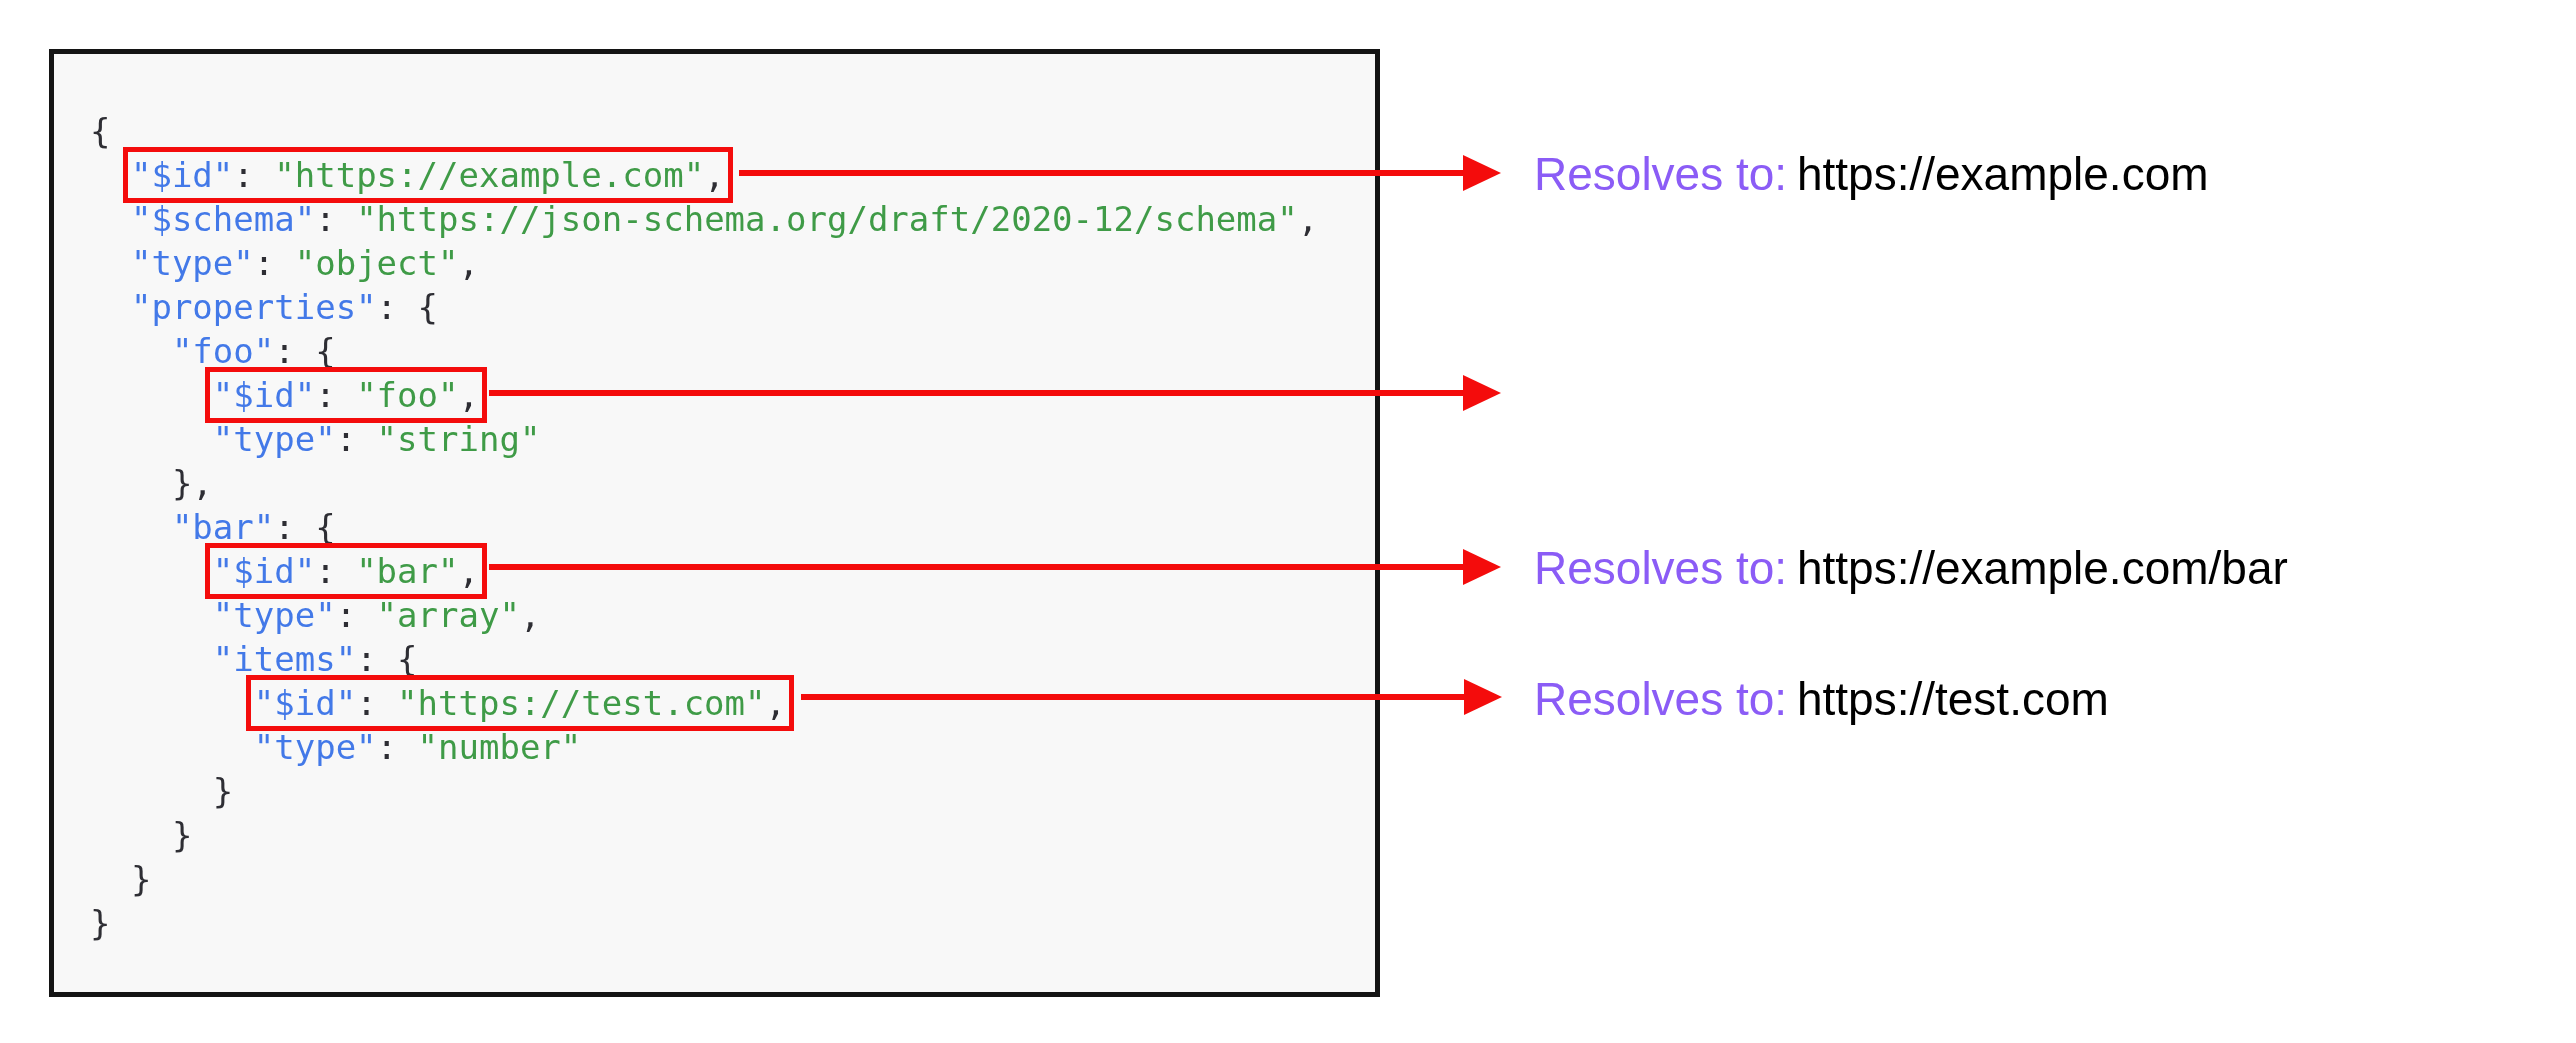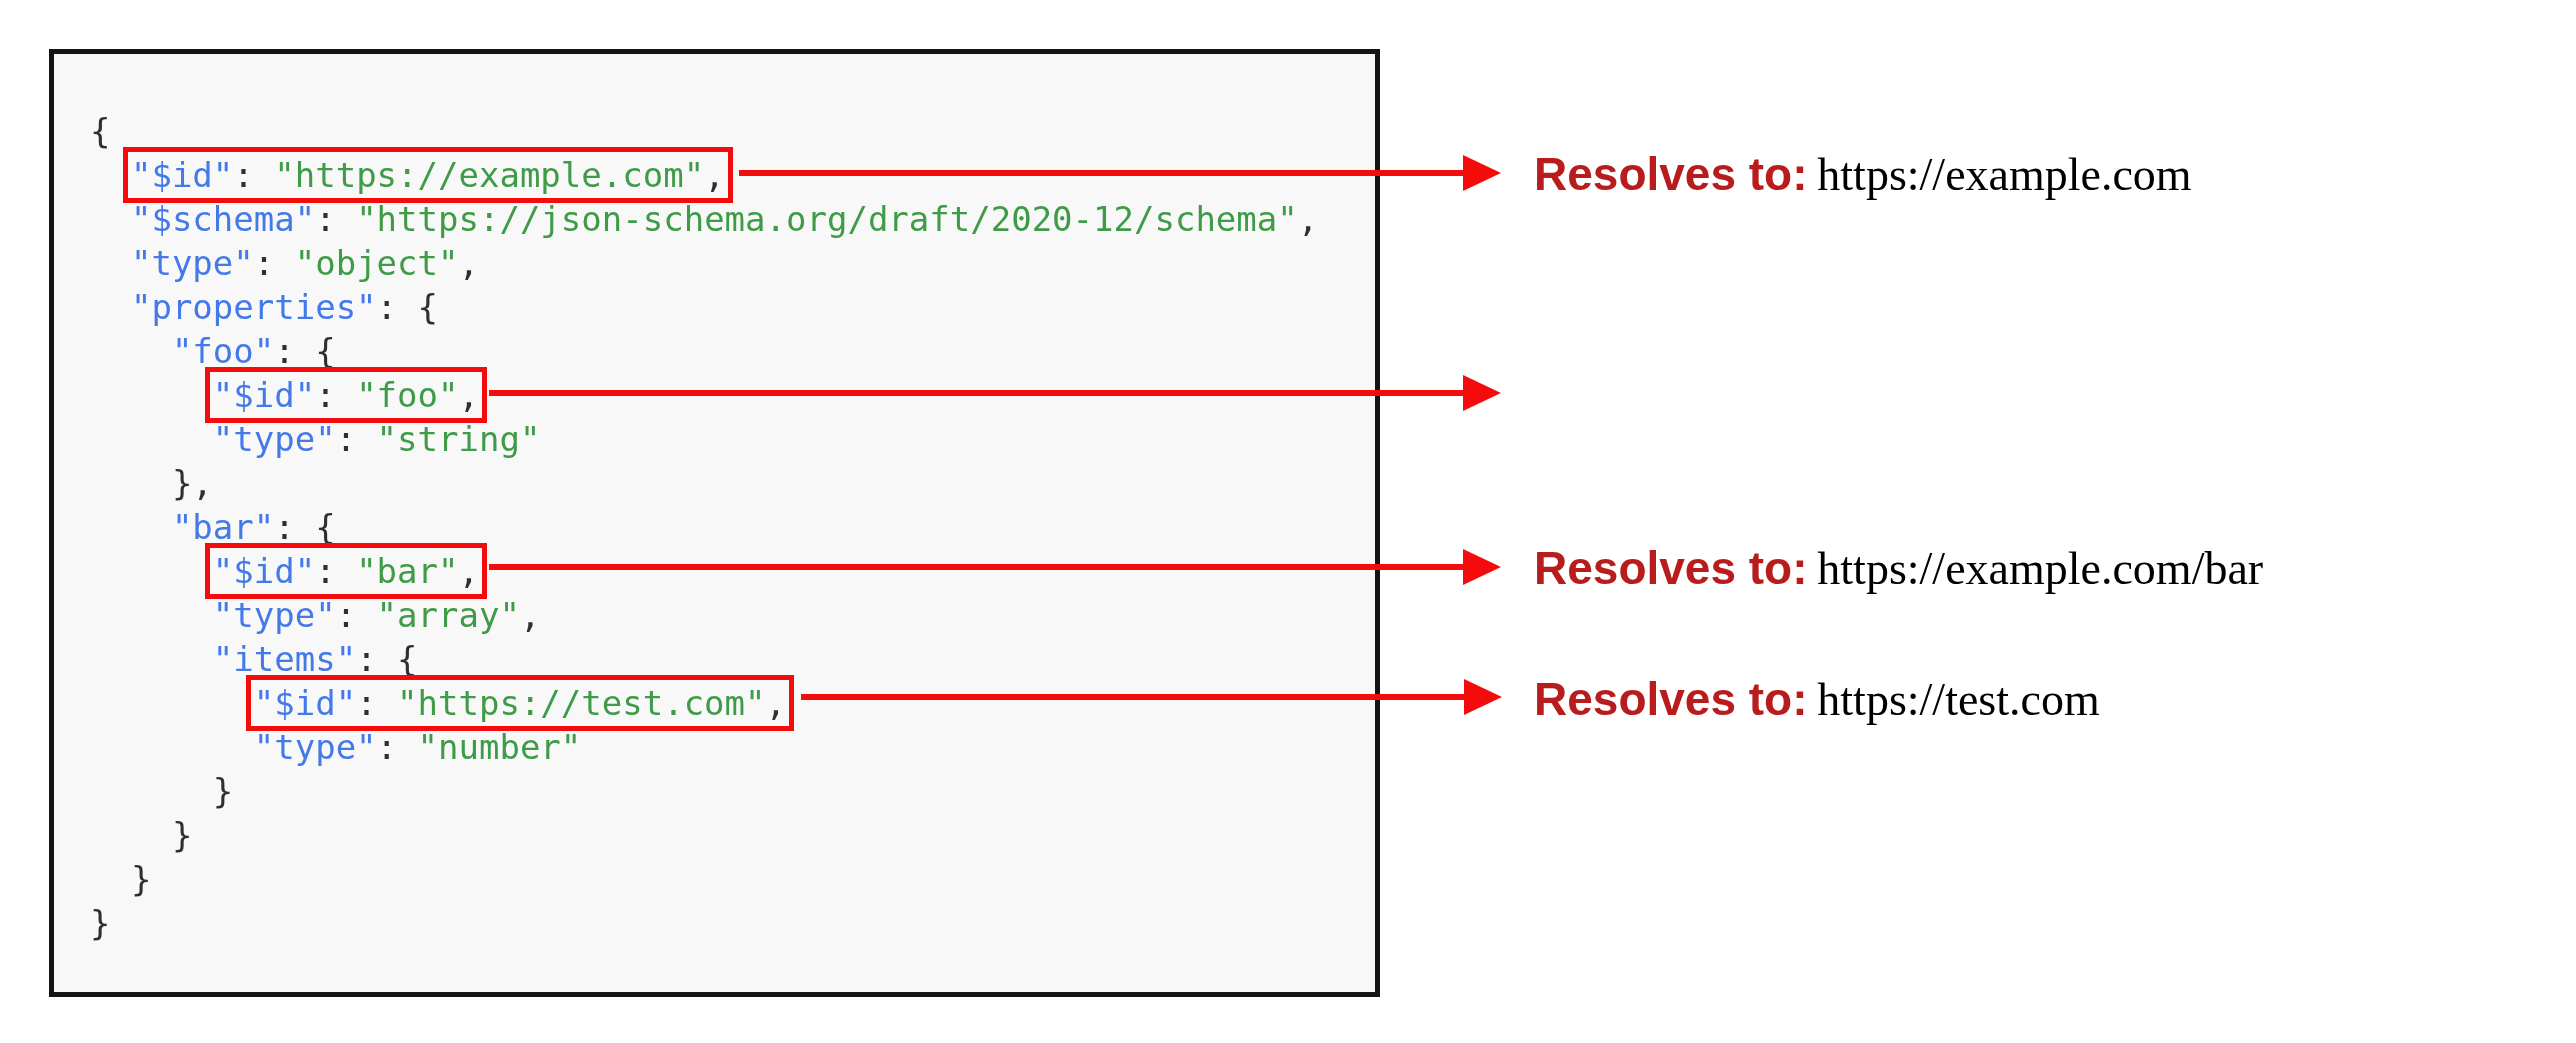--- a/index.html
+++ b/index.html
@@ -29,22 +29,22 @@
   .arrow2{left:489px; top:390px;width:974px;}
   .arrow3{left:489px; top:564px;width:974px;}
   .arrow4{left:801px;top:694px;width:663px;}
 
   
   .note{position:absolute;left:1534px;transform:translateY(-50%);white-space:nowrap;}
   .note1{top:174px;}
   .note2{top:395px;}
   .note3{top:568px;}
   .note4{top:699px;}
-  .note .lbl{font-family:"Liberation Sans",sans-serif;font-weight:700;font-size:46px;color:#b91c1c;}
-  .note .url{font-family:Liberation Serif, serif;font-size:46px;color:#000000;margin-left:9.8px;}
+  .note .lbl{font-family:"Liberation Sans",sans-serif;font-weight:400;font-size:46px;color:#8b5cf6;}
+  .note .url{font-family:Liberation Sans, sans-serif;font-size:46px;color:#000000;margin-left:9.8px;}
 </style>
 </head>
 <body>
 
 <div id="stage">
 
   <div class="panel"></div>
 
   <div class="code" id="code-block"><div class="code-line"><span class="tok-p">{</span></div><div class="code-line">  <span class="hl"><span class="tok-k">"$id"</span><span class="tok-p">: </span><span class="tok-s">"https://example.com"</span><span class="tok-p">,</span></span></div><div class="code-line">  <span class="tok-k">"$schema"</span><span class="tok-p">: </span><span class="tok-s">"https://json-schema.org/draft/2020-12/schema"</span><span class="tok-p">,</span></div><div class="code-line">  <span class="tok-k">"type"</span><span class="tok-p">: </span><span class="tok-s">"object"</span><span class="tok-p">,</span></div><div class="code-line">  <span class="tok-k">"properties"</span><span class="tok-p">: {</span></div><div class="code-line">    <span class="tok-k">"foo"</span><span class="tok-p">: {</span></div><div class="code-line">      <span class="hl"><span class="tok-k">"$id"</span><span class="tok-p">: </span><span class="tok-s">"foo"</span><span class="tok-p">,</span></span></div><div class="code-line">      <span class="tok-k">"type"</span><span class="tok-p">: </span><span class="tok-s">"string"</span></div><div class="code-line">    <span class="tok-p">},</span></div><div class="code-line">    <span class="tok-k">"bar"</span><span class="tok-p">: {</span></div><div class="code-line">      <span class="hl"><span class="tok-k">"$id"</span><span class="tok-p">: </span><span class="tok-s">"bar"</span><span class="tok-p">,</span></span></div><div class="code-line">      <span class="tok-k">"type"</span><span class="tok-p">: </span><span class="tok-s">"array"</span><span class="tok-p">,</span></div><div class="code-line">      <span class="tok-k">"items"</span><span class="tok-p">: {</span></div><div class="code-line">        <span class="hl"><span class="tok-k">"$id"</span><span class="tok-p">: </span><span class="tok-s">"https://test.com"</span><span class="tok-p">,</span></span></div><div class="code-line">        <span class="tok-k">"type"</span><span class="tok-p">: </span><span class="tok-s">"number"</span></div><div class="code-line">      <span class="tok-p">}</span></div><div class="code-line">    <span class="tok-p">}</span></div><div class="code-line">  <span class="tok-p">}</span></div><div class="code-line"><span class="tok-p">}</span></div></div>
 

